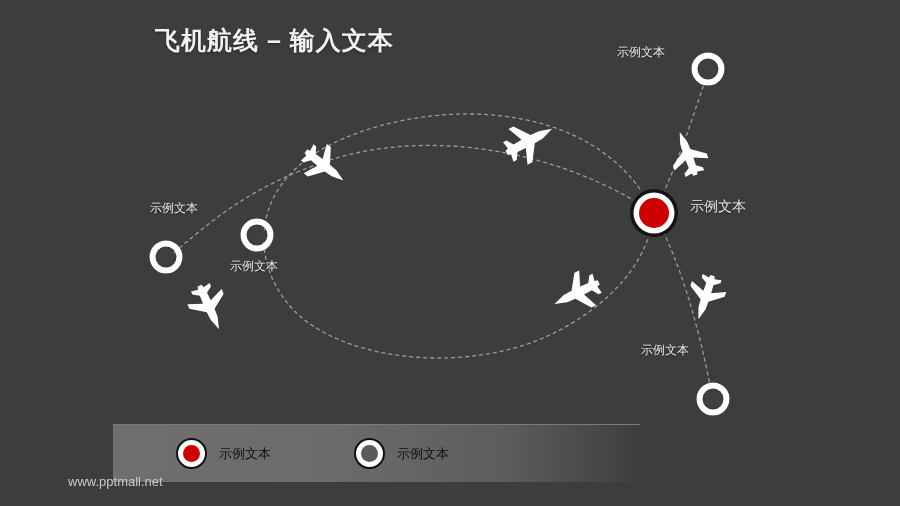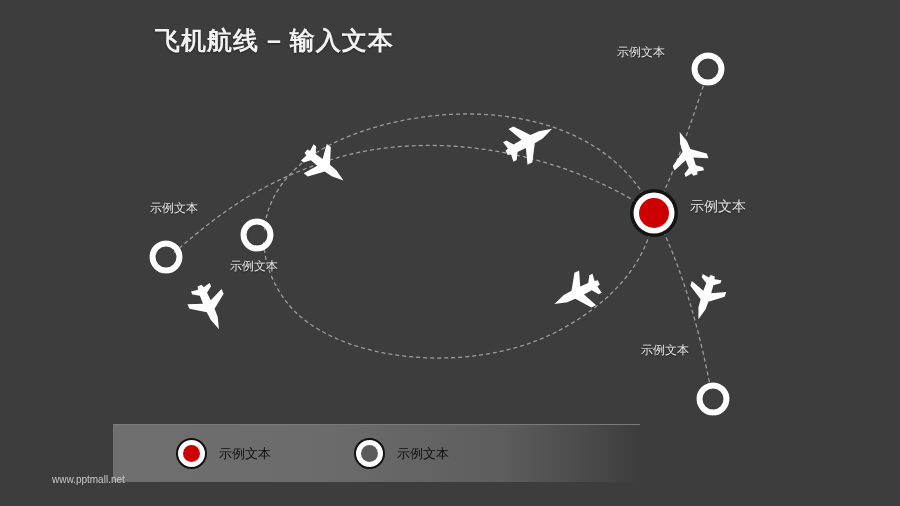--- a/index.html
+++ b/index.html
@@ -47,22 +47,22 @@
   .legend-item{position:absolute;top:13px;display:flex;align-items:center;}
   .legend-item .txt{margin-left:12px;font-size:13px;color:#101010;white-space:nowrap;}
   .dot{width:31px;height:31px;border-radius:50%;position:relative;
        box-sizing:border-box;border:2px solid #111;background:#fff;}
   .dot::after{content:"";position:absolute;left:5px;top:5px;right:5px;bottom:5px;border-radius:50%;}
   .dot.red::after{background:#cc0000;}
   .dot.grey::after{background:#5a5a5a;}
 
   
   #footer{
-    position:absolute;left:52px;top:474px;
-    font-size:10px;color:#c9c9c9;white-space:nowrap;
+    position:absolute;left:68px;top:474px;
+    font-size:13px;color:#c9c9c9;white-space:nowrap;
   }
 </style>
 </head>
 <body>
 
 <div id="slide">
 
   <div id="title">飞机航线 – 输入文本</div>
 
 

